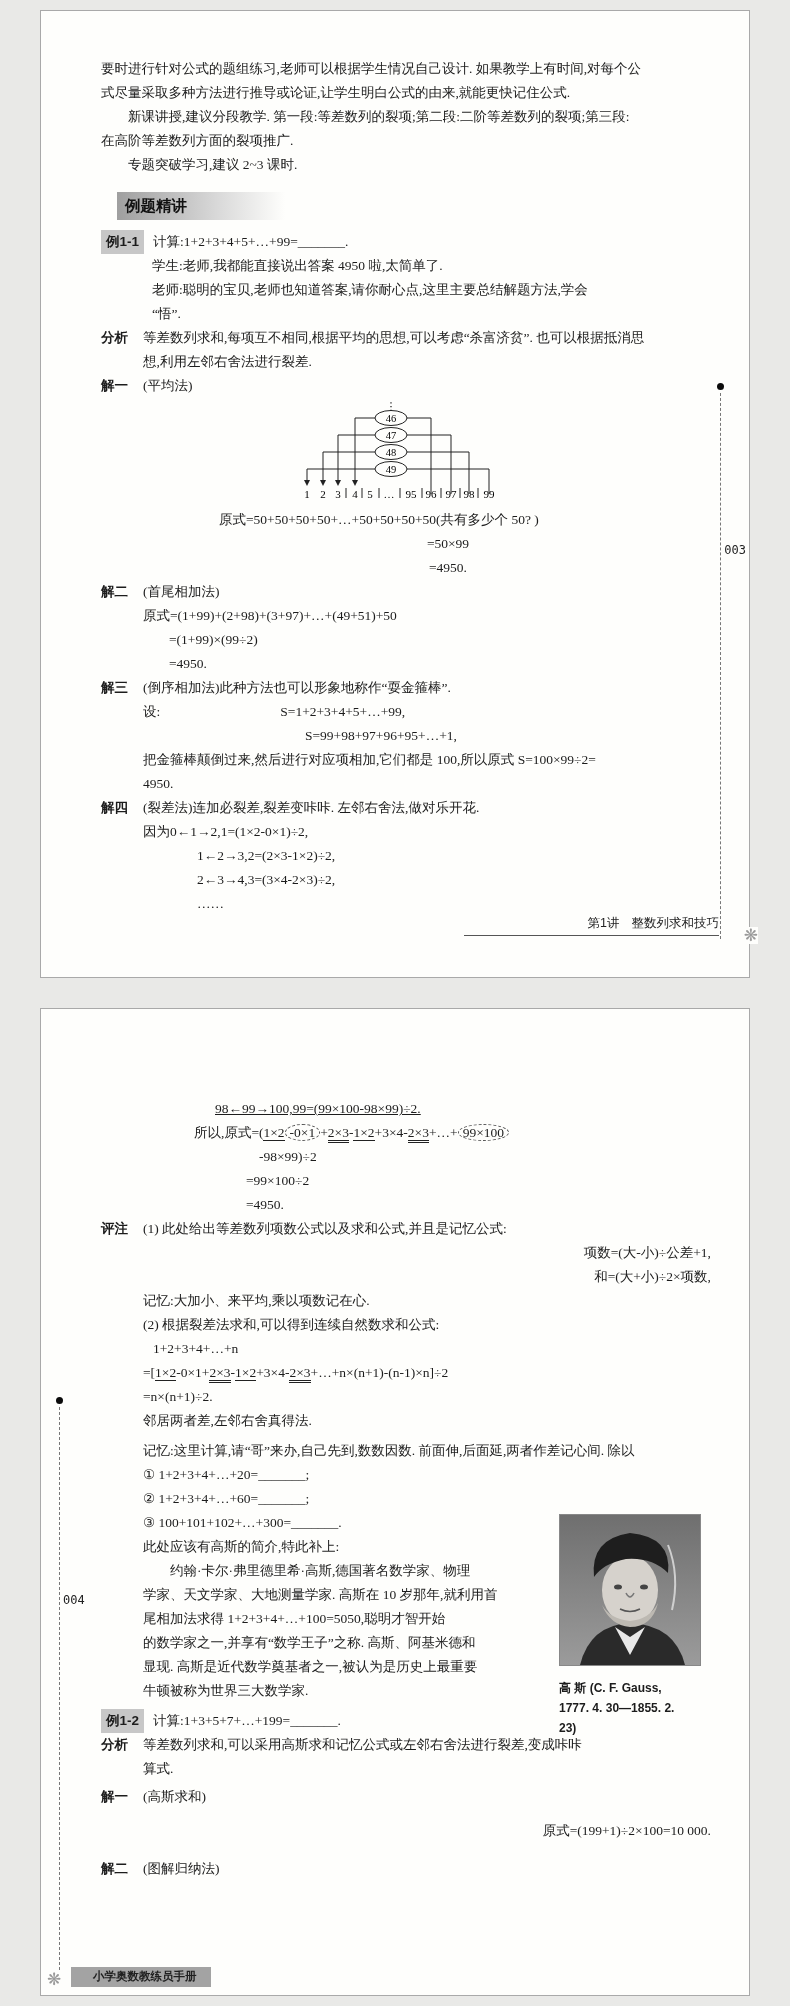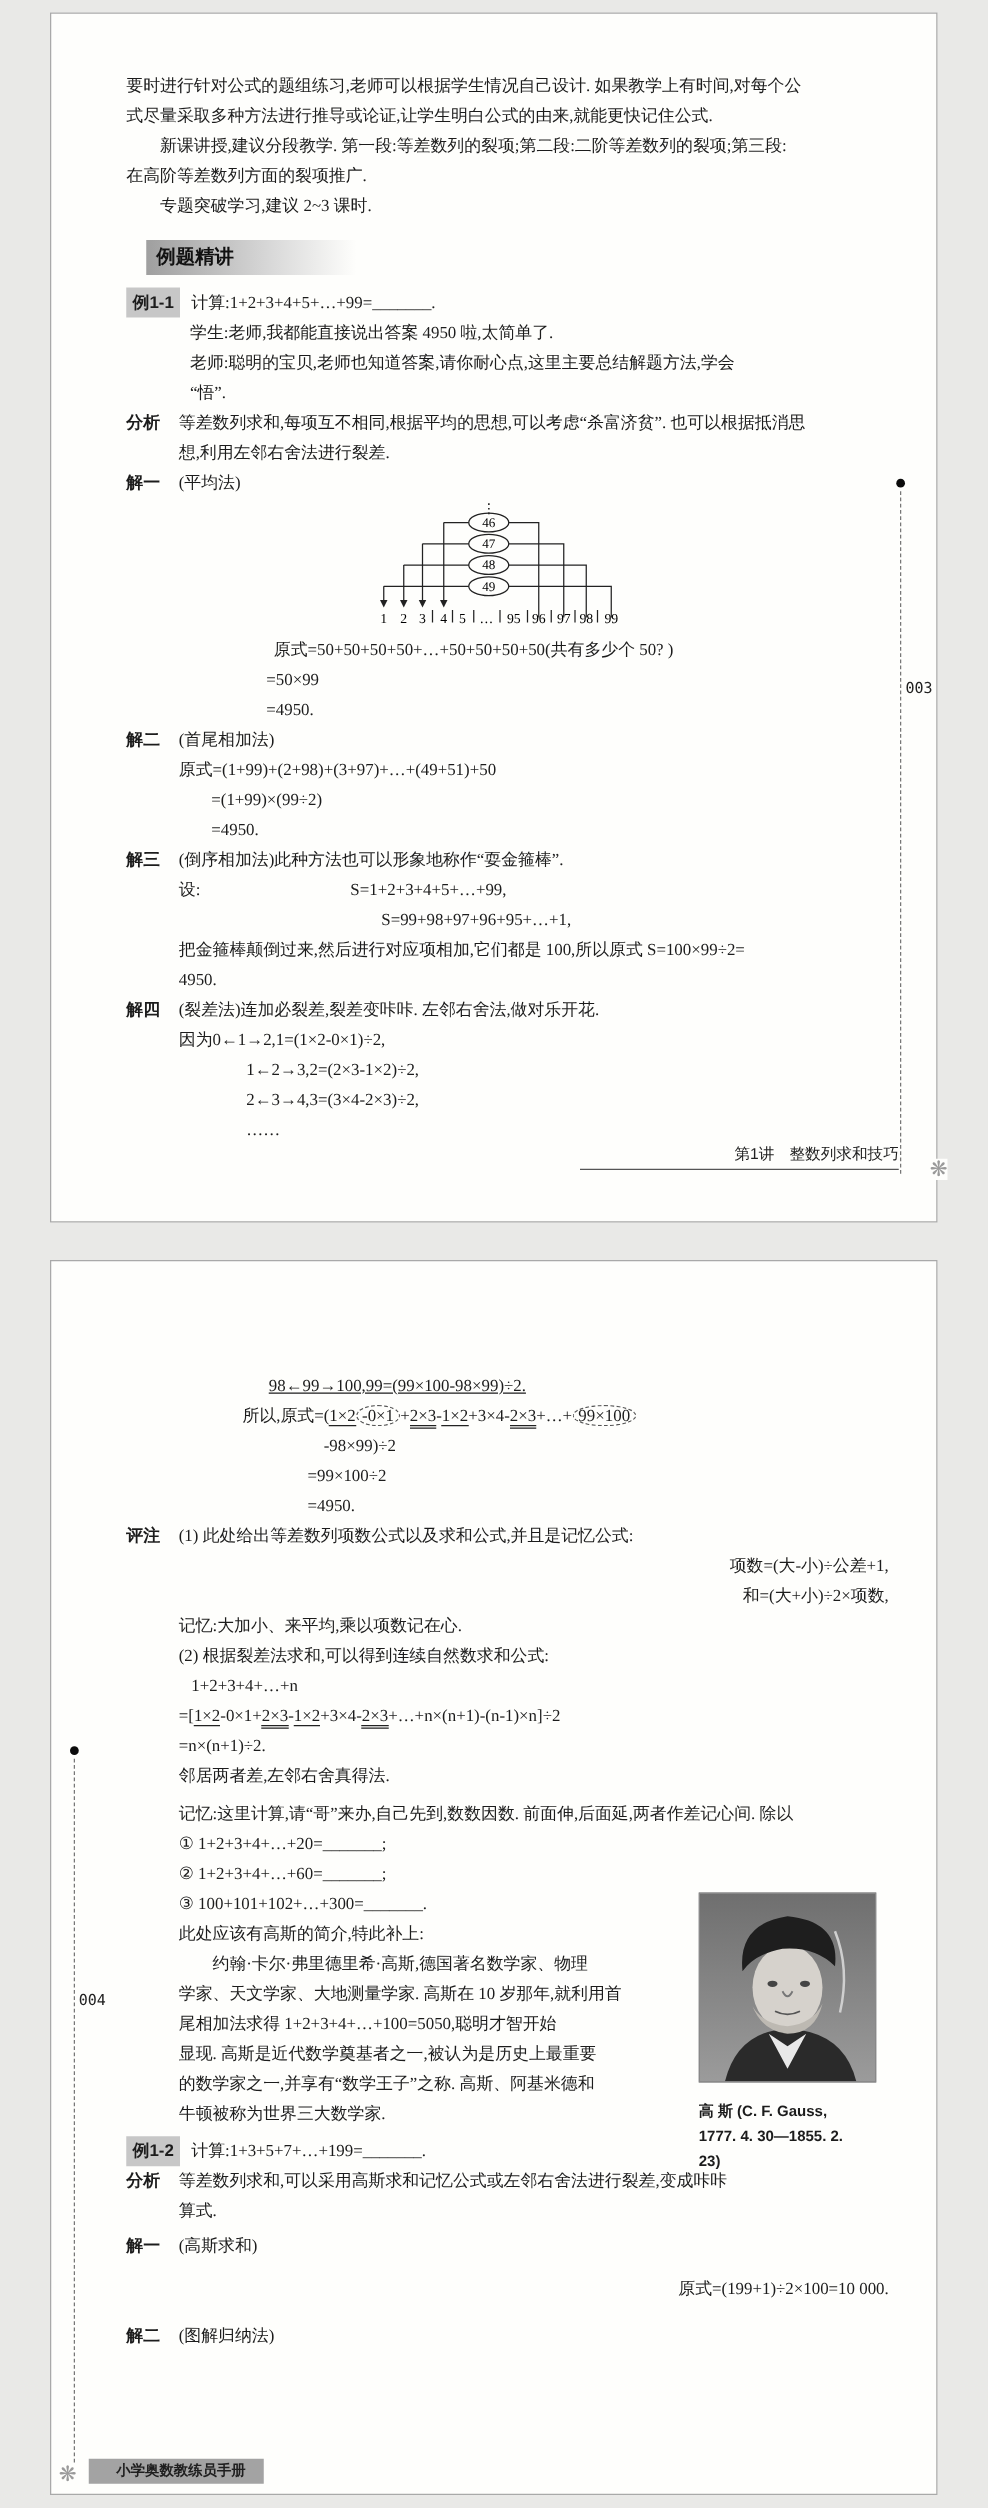--- a/index.html
+++ b/index.html
@@ -18,21 +18,21 @@
         font-weight:bold;font-size:15.5px;padding:2px 30px 2px 8px;
         font-family:"Liberation Sans","DejaVu Sans",sans-serif;color:#111;}
   .exrow{display:flex;align-items:flex-start;}
   .extag{display:inline-block;background:#c7c7c7;font-weight:bold;padding:0 5px;margin-right:9px;
         font-family:"Liberation Sans","DejaVu Sans",sans-serif;white-space:nowrap;}
   .lblrow{display:flex;align-items:flex-start;}
   .lbl{width:42px;flex:none;font-weight:bold;font-family:"Liberation Sans","DejaVu Sans",sans-serif;}
   .bd{flex:1;}
   .dlg{margin-left:51px;}
   .ind1{margin-left:118px;}
-  .ind2{margin-left:112px;}
+  .ind2{margin-left:84px;text-align:center;}
   .ind3{margin-left:68px;}
   .ind4{margin-left:96px;}
   .indE{margin-left:42px;}
   .indE2{margin-left:52px;}
   .cont-ind{margin-left:114px;text-decoration:underline;}
   .cont-ind2{margin-left:93px;}
   .cont-ind3{margin-left:158px;}
   .cont-ind4{margin-left:145px;}
   .ctr{text-align:right;}
   .diagram-wrap{margin:4px 0 4px 200px;line-height:0;}
@@ -55,21 +55,21 @@
   #pn2{left:22px;top:584px;}
   .footer1{position:absolute;right:30px;top:904px;width:255px;text-align:right;
         border-bottom:1px solid #555;padding-bottom:3px;font-size:12.5px;
         font-family:"Liberation Sans","DejaVu Sans",sans-serif;color:#222;}
   .footer1 .chap{margin-right:12px;}
   .flower{position:absolute;font-size:17px;color:#9a9a9a;background:#fefefc;line-height:1;}
   #flower1{right:-9px;top:916px;}
   #flower2{left:6px;bottom:7px;}
   .footer2-bar{position:absolute;left:30px;bottom:8px;height:20px;line-height:20px;
         background:#a3a3a3;color:#1f1f1f;font-size:11.5px;font-weight:bold;
-        padding:0 14px 0 22px;font-family:Liberation Sans, sans-serif;text-align:right;}
+        padding:0 14px 0 22px;font-family:Liberation Mono, monospace;text-align:right;}
   svg text{font-family:"Liberation Serif","DejaVu Serif",serif;}
 </style>
 </head>
 <body>
 
 <div class="page" id="page1">
   <div class="content" id="p1-content">
     <div>要时进行针对公式的题组练习,老师可以根据学生情况自己设计. 如果教学上有时间,对每个公</div>
     <div>式尽量采取多种方法进行推导或论证,让学生明白公式的由来,就能更快记住公式.</div>
     <div class="ti">新课讲授,建议分段教学. 第一段:等差数列的裂项;第二段:二阶等差数列的裂项;第三段:</div>
@@ -226,22 +226,22 @@
     <div class="indE" style="margin-top:6px">记忆:这里计算,请“哥”来办,自己先到,数数因数. 前面伸,后面延,两者作差记心间. 除以</div>
     <div class="indE">① 1+2+3+4+…+20=_______;</div>
     <div class="indE">② 1+2+3+4+…+60=_______;</div>
     <div class="indE">③ 100+101+102+…+300=_______.</div>
     <div class="indE">此处应该有高斯的简介,特此补上:</div>
 
     <div class="bio">
       <div class="ti">约翰·卡尔·弗里德里希·高斯,德国著名数学家、物理</div>
       <div>学家、天文学家、大地测量学家. 高斯在 10 岁那年,就利用首</div>
       <div>尾相加法求得 1+2+3+4+…+100=5050,聪明才智开始</div>
+      <div>的数学家之一,并享有“数学王子”之称. 高斯、阿基米德和</div>
       <div>显现. 高斯是近代数学奠基者之一,被认为是历史上最重要</div>
-      <div>的数学家之一,并享有“数学王子”之称. 高斯、阿基米德和</div>
       <div>牛顿被称为世界三大数学家.</div>
     </div>
 
     <div class="exrow" style="margin-top:6px">
       <span class="extag">例1-2</span>
       <span>计算:1+3+5+7+…+199=_______.</span>
     </div>
     <div class="lblrow">
       <span class="lbl">分析</span>
       <span class="bd">等差数列求和,可以采用高斯求和记忆公式或左邻右舍法进行裂差,变成咔咔</span>

